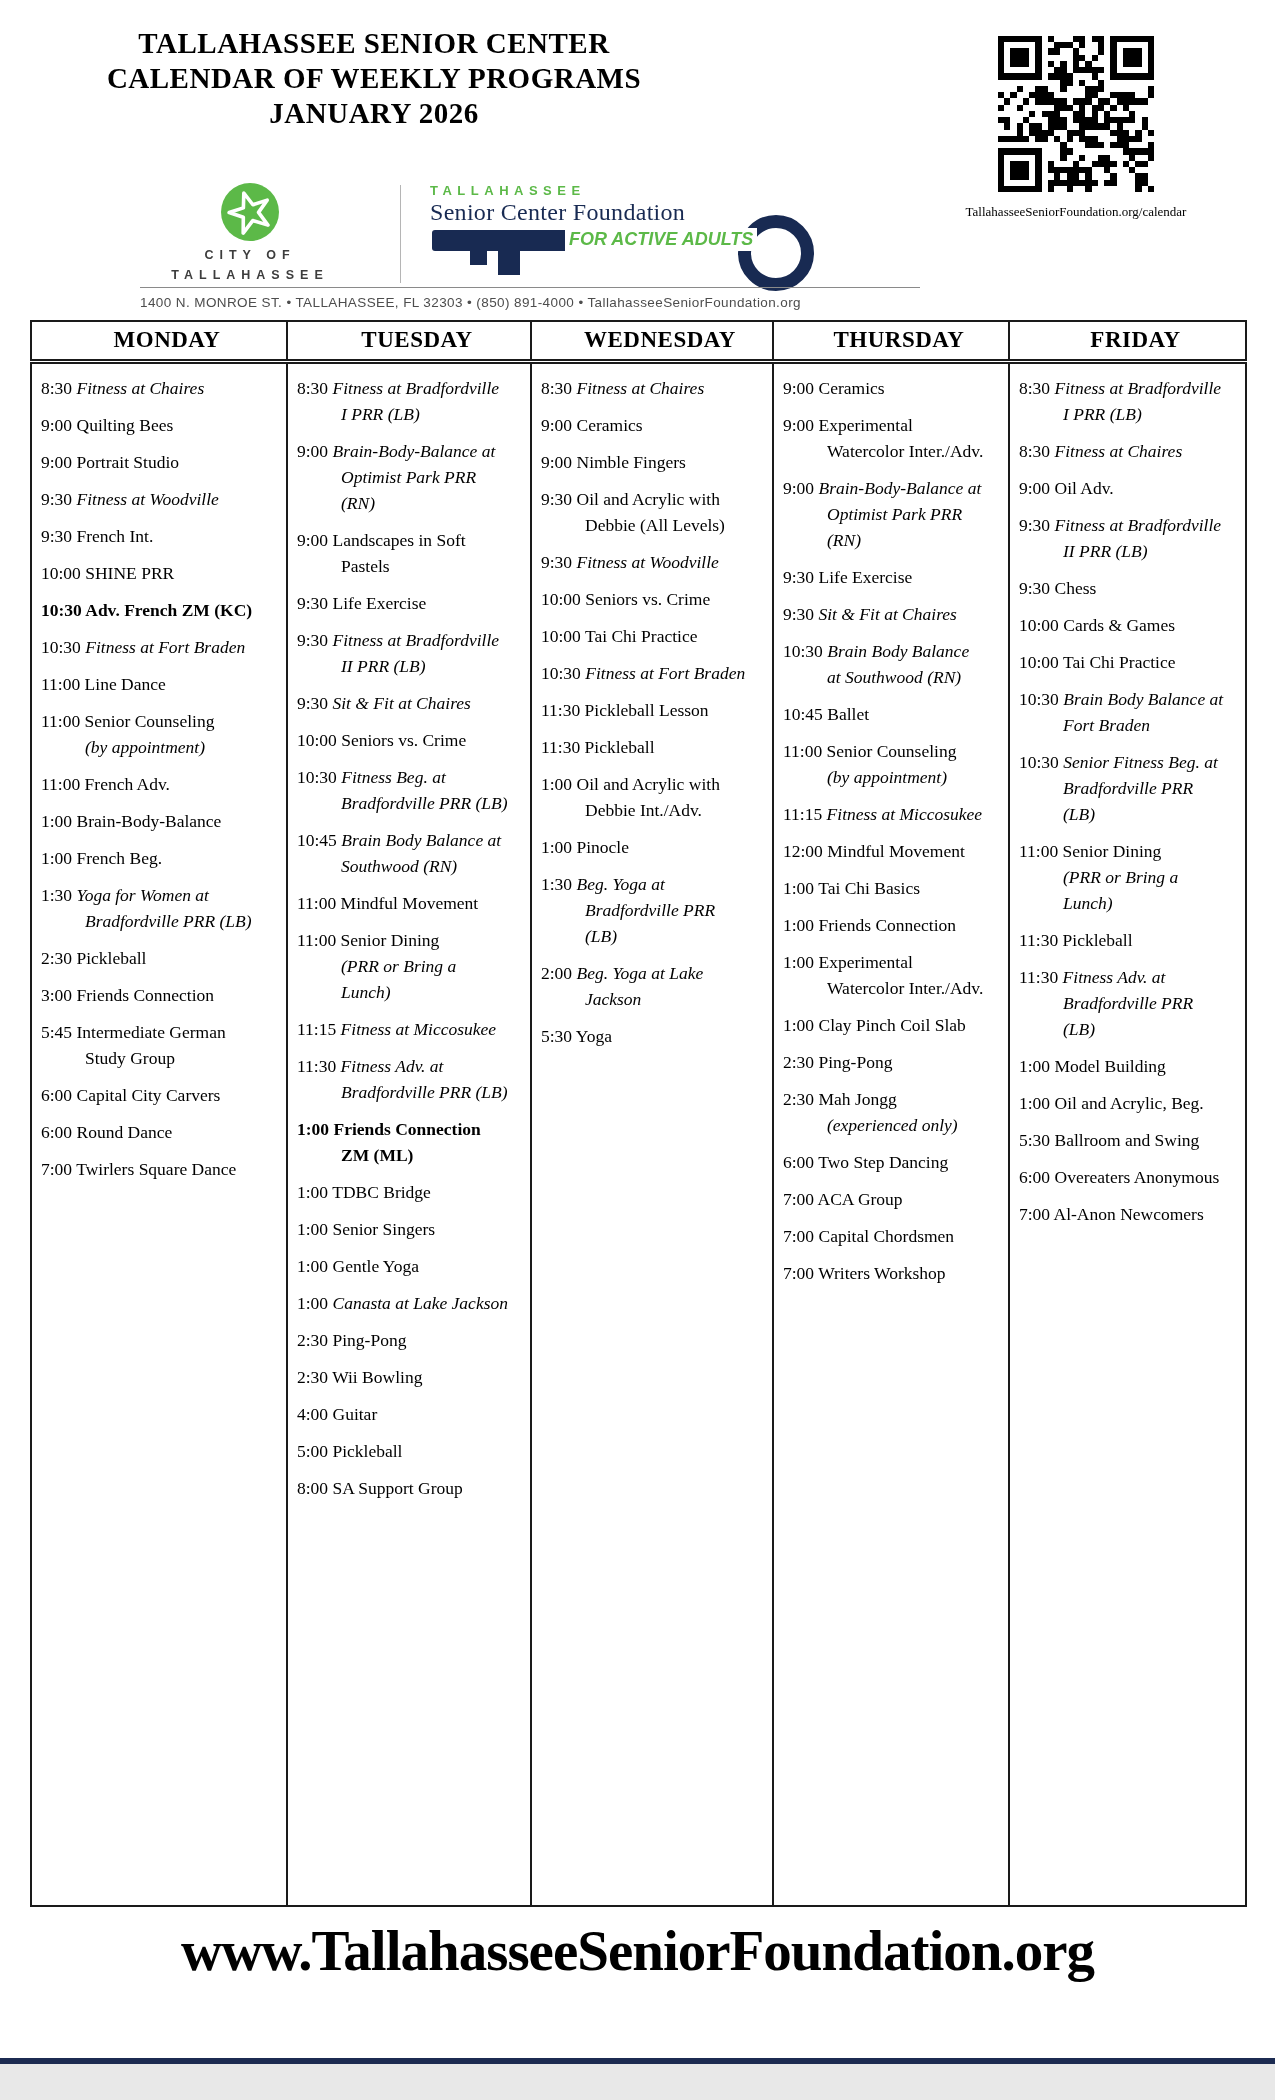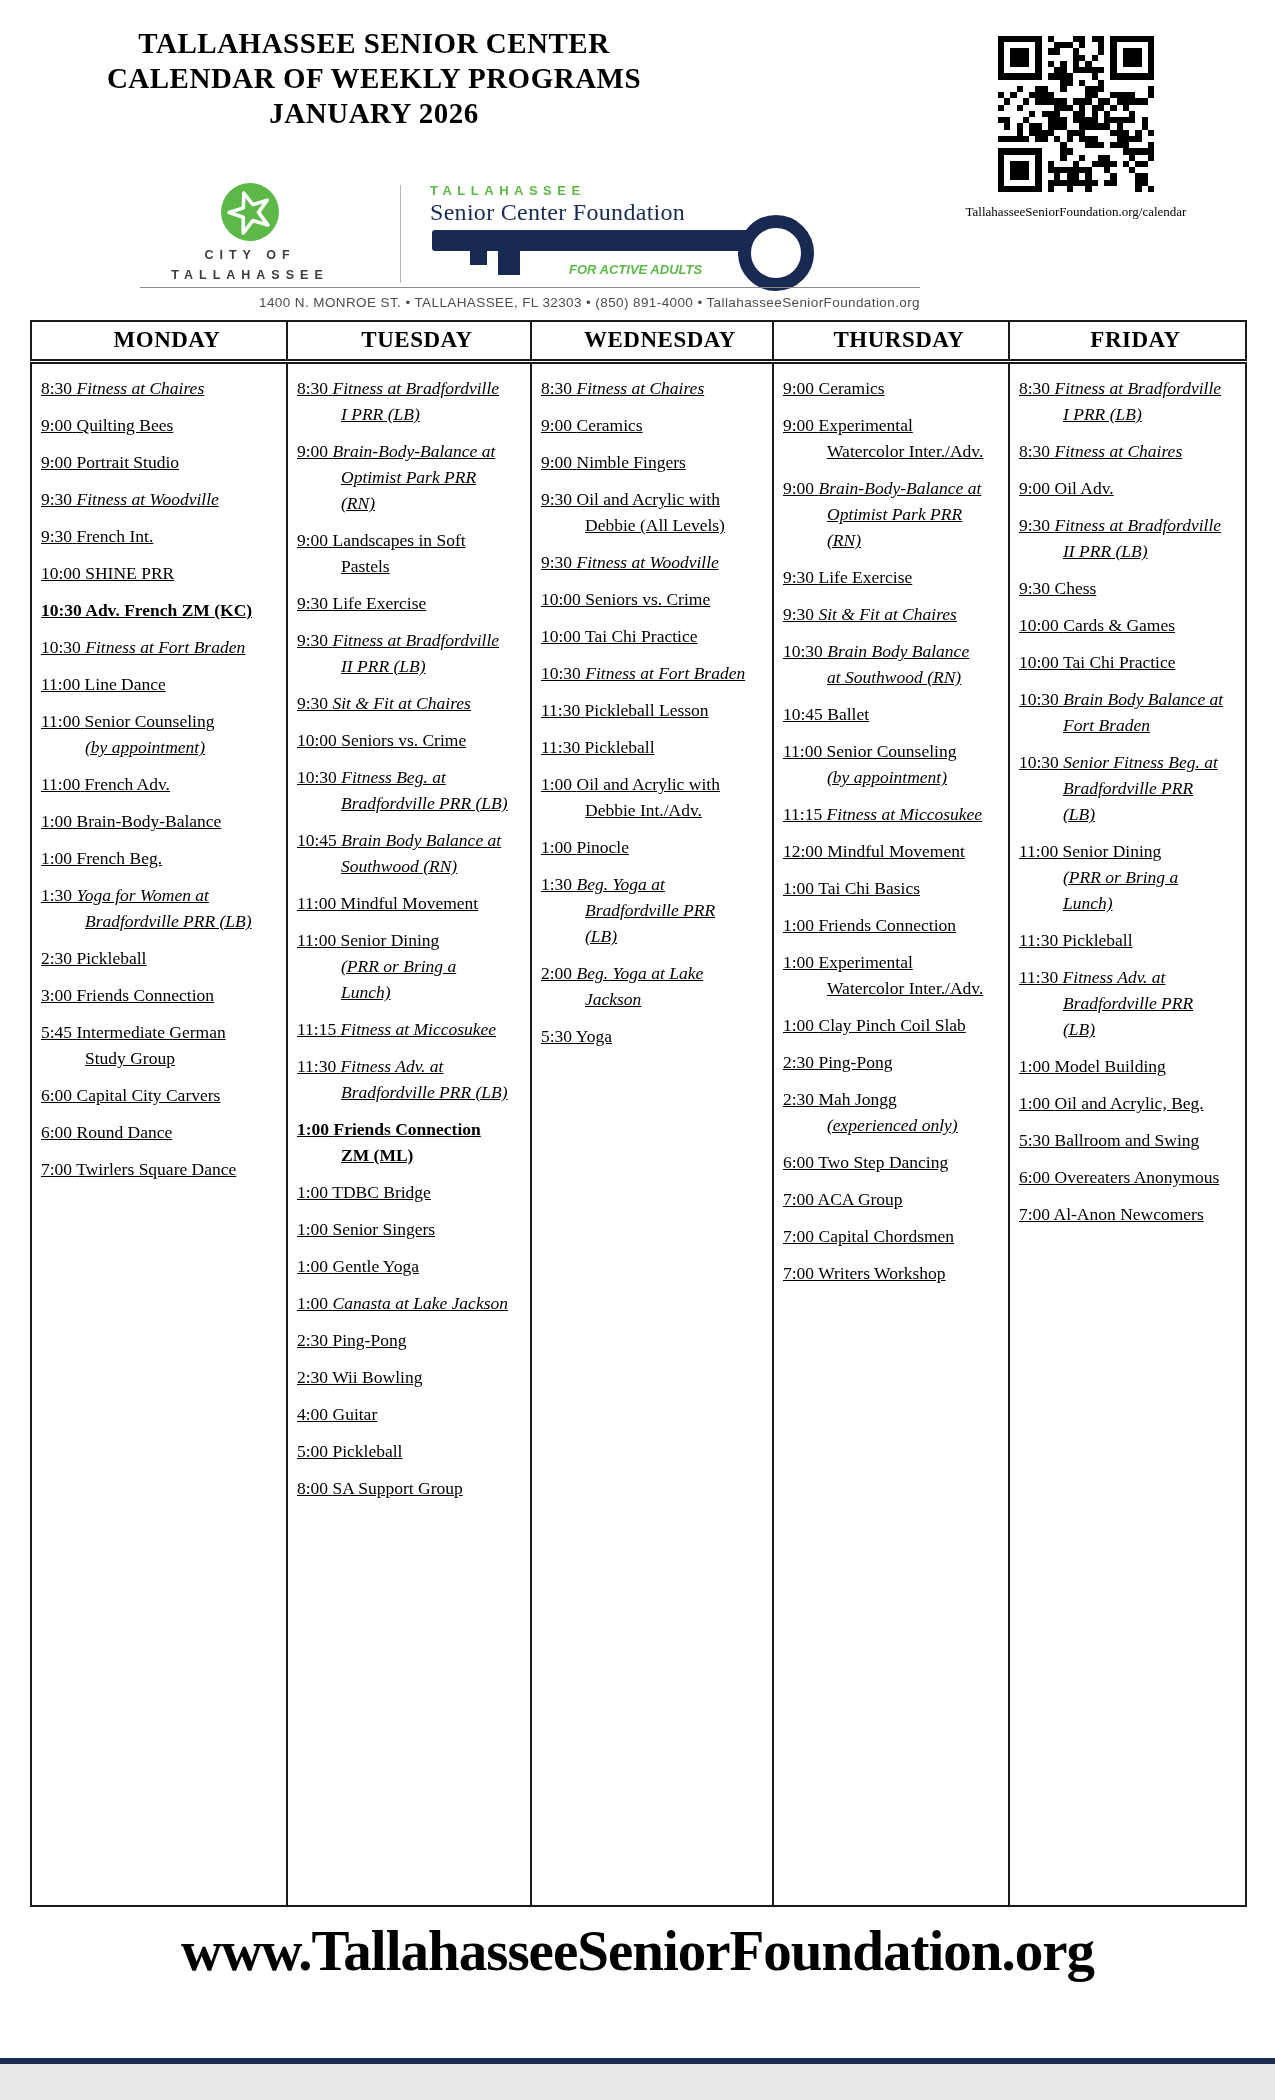--- a/index.html
+++ b/index.html
@@ -31,36 +31,36 @@
   .found-main { font-family:"Liberation Serif", serif; font-size:24px; font-weight:normal;
                 color:var(--navy,#182a52); margin-top:1px; letter-spacing:0.3px; }
   .key-bar { position:absolute; left:2px; top:47px; width:316px; height:21px;
              background:var(--navy,#182a52); border-radius:3px; }
   .key-tooth { position:absolute; background:var(--navy,#182a52); }
   .key-tooth.t1 { left:40px; top:66px; width:17px; height:16px; }
   .key-tooth.t2 { left:68px; top:66px; width:22px; height:26px; }
   .key-ring { position:absolute; left:308px; top:32px; width:50px; height:50px;
               border:13px solid var(--navy,#182a52); border-radius:50%; background:#fff; }
   .key-label { position:absolute; left:135px; top:45px; background:#ffffff; padding:1px 4px;
-               font-size:13px; font-style:italic; font-weight:bold; color:var(--green,#5cb948);
-               white-space:nowrap;margin-top:33px; }
-  .address-band { position:absolute; left:140px; top:287px; width:780px; text-align:right;
+               font-size:18px; font-style:italic; font-weight:bold; color:var(--green,#5cb948);
+               white-space:nowrap; }
+  .address-band { position:absolute; left:140px; top:287px; width:780px; text-align:left;
                   font-family:"Liberation Sans", sans-serif; }
   .address-rule { height:1px; background:#8a8a8a; margin-bottom:7px; }
   .address-text { font-size:13.5px; color:#4d4d4d; letter-spacing:0.4px; }
 
   
   .cal-wrap { position:absolute; left:30px; top:320px; width:1215px; }
   table.cal { border-collapse:collapse; table-layout:fixed; width:1215px; }
   table.cal, table.cal th, table.cal td { border:2px solid #1a1a1a; }
   table.cal th {
     font-size:23px; font-weight:bold; letter-spacing:0.5px; text-align:center;
     padding:5px 0 6px 16px; border-bottom:5px double #1a1a1a; background:#fff;
   }
-  table.cal td { vertical-align:top; padding:11px 21px 10px 9px; height:1520px;text-decoration:underline; }
+  table.cal td { vertical-align:top; padding:11px 21px 10px 9px; height:1520px; }
   .event { font-size:17.5px; line-height:26px; padding-left:44px; text-indent:-44px;
            margin-bottom:11px; }
   .event .time { font-style:normal; }
   .event.italic .title { font-style:italic; }
   .event.bold { font-weight:bold; }
   .event .note { display:block; text-indent:0; font-style:italic; }
 
   
   .footer-url { position:absolute; left:0; top:1918px; width:1275px; text-align:center;
                 font-size:57px; font-weight:bold; letter-spacing:-1px; }

